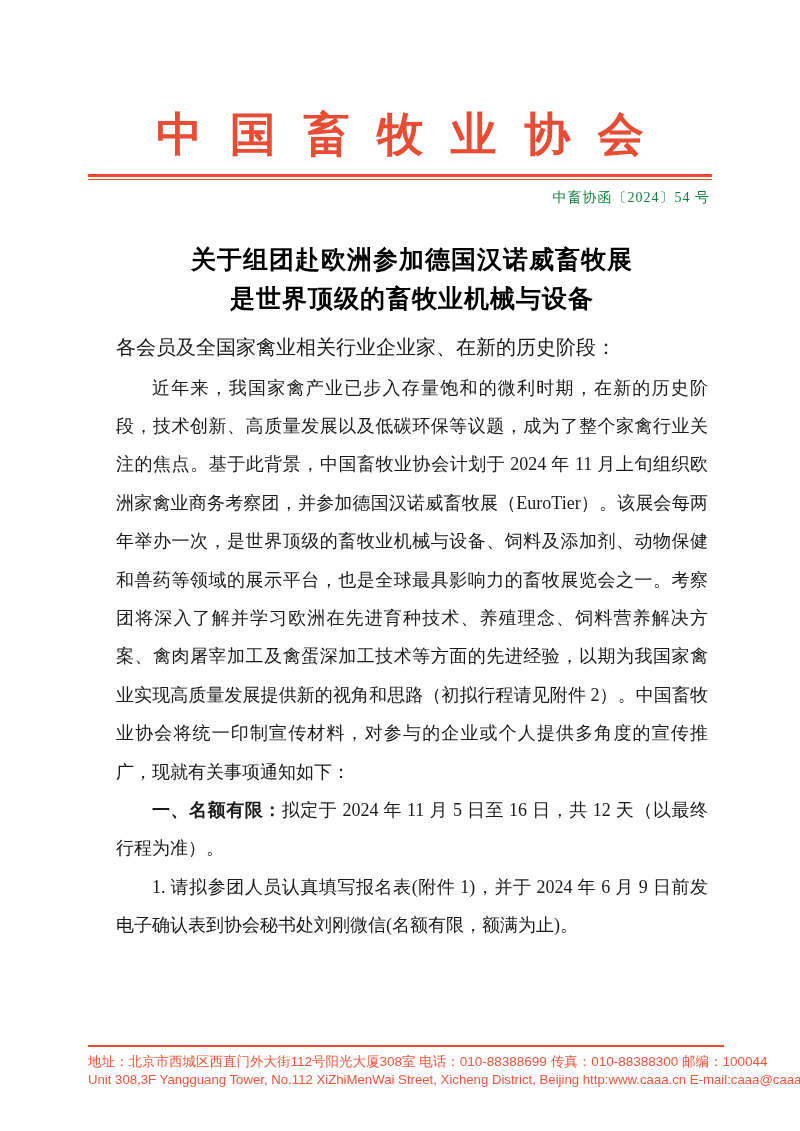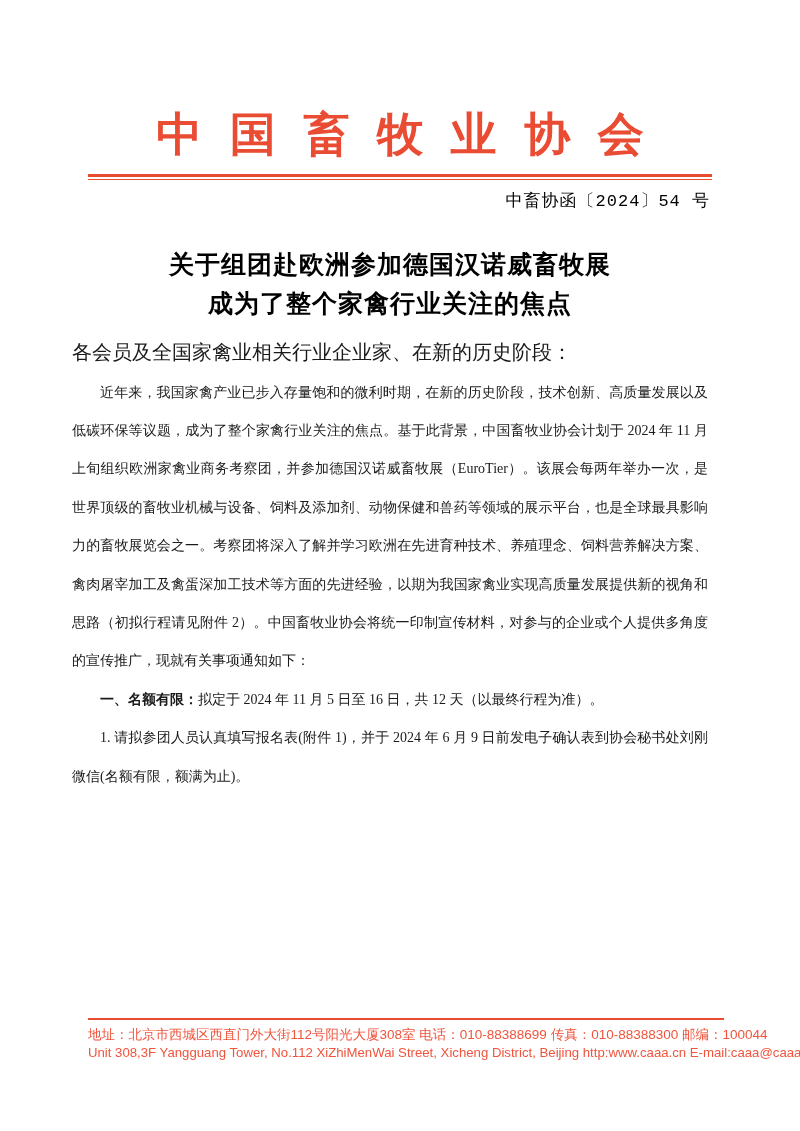--- a/index.html
+++ b/index.html
@@ -42,61 +42,60 @@
   }
   .rule {
     margin: 10px 88px 0 88px;
     border-top: 3px solid var(--accent, #e94b33);
     border-bottom: 1px solid var(--accent, #e94b33);
     height: 2px;
   }
   .doc-no {
     margin: 9px 90px 0 0;
     text-align: right;
-    font-size: 17px;
-    color: #000000;
+    font-size: 14px;
+    color: #15803d;
     letter-spacing: 1px;
-    font-family: Liberation Mono, monospace;
   }
   
   .title {
     margin: 33px 0 0 0;
     text-align: center;
     font-size: 25px;
     font-weight: 700;
     line-height: 39px;
     color: #000000;
     letter-spacing: 1px;
   }
   
   .content {
-    padding: 0 92px 0 72px;
+    padding: 0 92px 0 116px;
   }
   .salutation {
     margin: 13px 0 0 0;
     font-size: 20px;
     line-height: 33px;
     color: #1a1a1a;
   }
   .paragraphs { margin-top: 5px; }
   .para {
     margin: 0;
-    font-size: 14px;
+    font-size: 18px;
     line-height: 38.4px;
     color: #1a1a1a;
     text-align: justify;
     text-justify: inter-ideograph;
   }
   .para.indent { text-indent: 2em; }
   .bold { font-weight: 700; }
   
   .page-footer {
     position: absolute;
     left: 88px;
-    top: 1006px;
+    top: 1033px;
     width: 636px;
     border-top: 2px solid var(--accent, #e94b33);
     padding-top: 6px;
     font-family: "Liberation Sans", "DejaVu Sans", sans-serif;
     color: var(--footer-color, #f0543c);
   }
   .footer-line1 {
     font-size: 13.5px;
     line-height: 18px;
     white-space: nowrap;
@@ -114,21 +113,21 @@
 
   <header class="letterhead">
     <div class="org-cn">中国畜牧业协会</div>
     <div class="rule"></div>
     <div class="doc-no">中畜协函〔2024〕54 号</div>
   </header>
 
   <main class="content">
     <h1 class="title">
       <div>关于组团赴欧洲参加德国汉诺威畜牧展</div>
-      <div>成为了整个家禽行业关注的焦点</div>
+      <div>是世界顶级的畜牧业机械与设备</div>
     </h1>
 
     <p class="salutation">各会员及全国家禽业相关行业企业家、在新的历史阶段：</p>
 
     <div class="paragraphs">
         <p class="para indent"><span>近年来，我国家禽产业已步入存量饱和的微利时期，在新的历史阶段，技术创新、高质量发展以及低碳环保等议题，成为了整个家禽行业关注的焦点。基于此背景，中国畜牧业协会计划于 2024 年 11 月上旬组织欧洲家禽业商务考察团，并参加德国汉诺威畜牧展（EuroTier）。该展会每两年举办一次，是世界顶级的畜牧业机械与设备、饲料及添加剂、动物保健和兽药等领域的展示平台，也是全球最具影响力的畜牧展览会之一。考察团将深入了解并学习欧洲在先进育种技术、养殖理念、饲料营养解决方案、禽肉屠宰加工及禽蛋深加工技术等方面的先进经验，以期为我国家禽业实现高质量发展提供新的视角和思路（初拟行程请见附件 2）。中国畜牧业协会将统一印制宣传材料，对参与的企业或个人提供多角度的宣传推广，现就有关事项通知如下：</span></p>
         <p class="para indent"><span class="bold">一、名额有限：</span><span>拟定于 2024 年 11 月 5 日至 16 日，共 12 天（以最终行程为准）。</span></p>
         <p class="para indent"><span>1. 请拟参团人员认真填写报名表(附件 1)，并于 2024 年 6 月 9 日前发电子确认表到协会秘书处刘刚微信(名额有限，额满为止)。</span></p>
       </div>
   </main>

